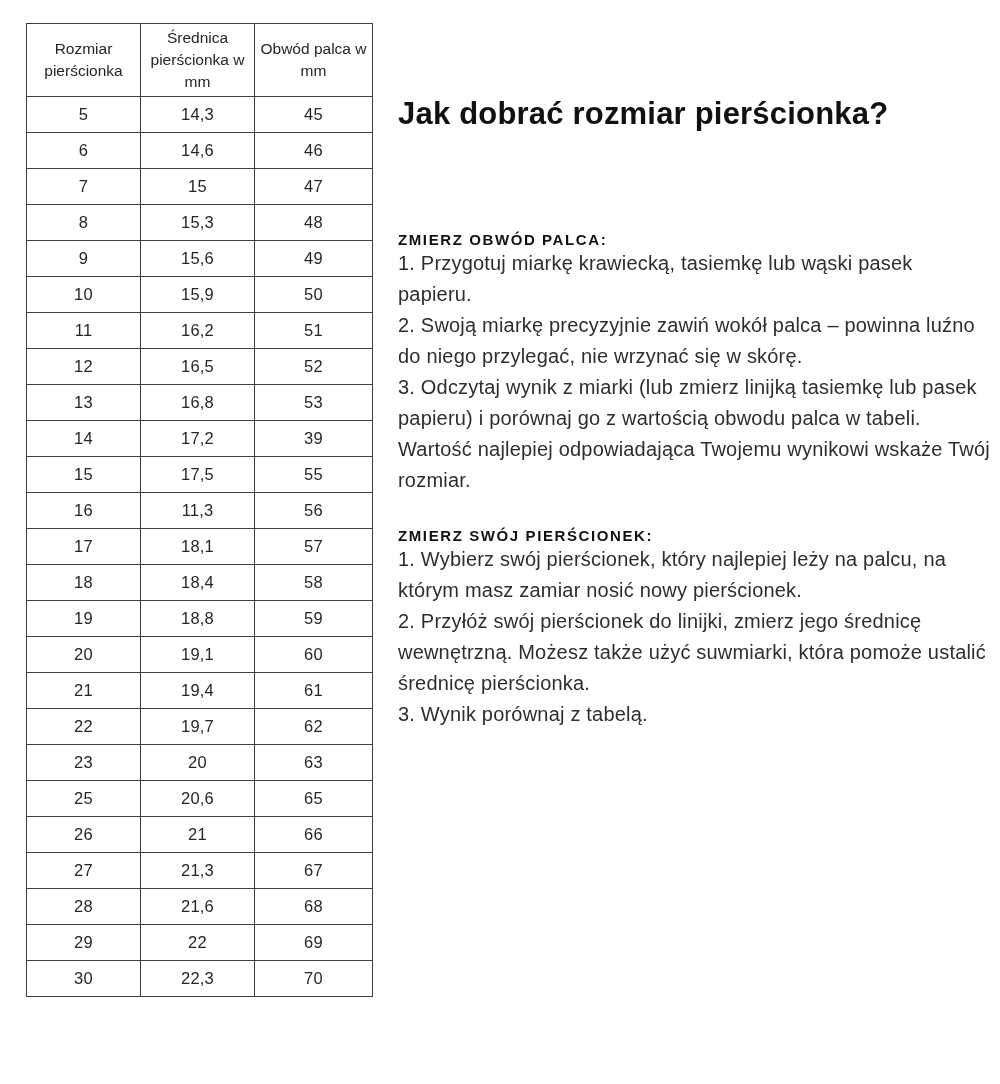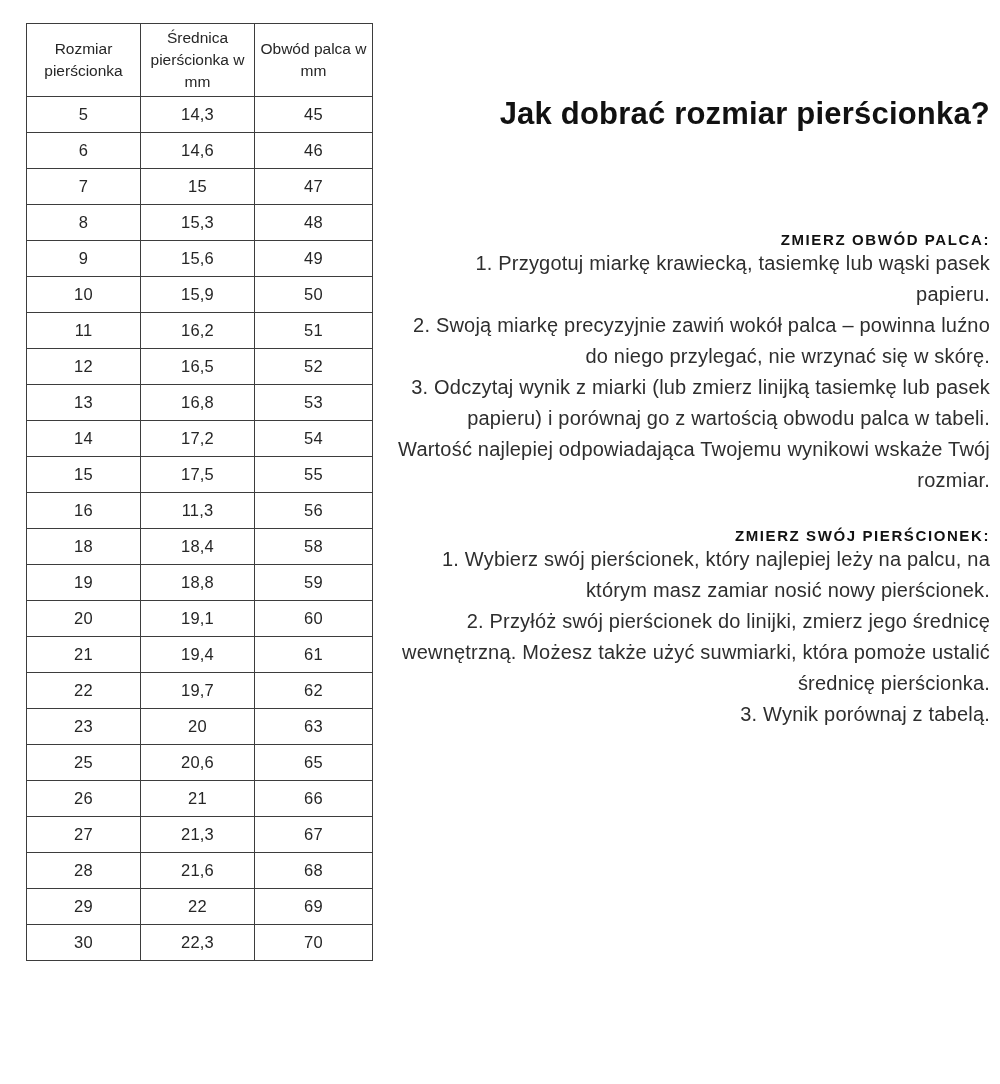--- a/index.html
+++ b/index.html
@@ -46,21 +46,21 @@
     font-size: 16.5px;
     letter-spacing: 0.2px;
   }
 
   
   .guide {
     position: absolute;
     left: 398px;
     top: 96px;
     width: 592px;
-    text-align: right;
+    text-align: left;
   }
   .guide-title {
     font-size: 31px;
     font-weight: 700;
     letter-spacing: 0.2px;
     color: #111111;
     margin: 0;
   }
   .section-heading {
     font-size: 15px;
@@ -138,31 +138,36 @@
         <td>52</td>
       </tr>
       <tr>
         <td>13</td>
         <td>16,8</td>
         <td>53</td>
       </tr>
       <tr>
         <td>14</td>
         <td>17,2</td>
-        <td>54</td>
+        <td>39</td>
       </tr>
       <tr>
         <td>15</td>
         <td>17,5</td>
         <td>55</td>
       </tr>
       <tr>
         <td>16</td>
         <td>11,3</td>
         <td>56</td>
+      </tr>
+      <tr>
+        <td>17</td>
+        <td>18,1</td>
+        <td>57</td>
       </tr>
       <tr>
         <td>18</td>
         <td>18,4</td>
         <td>58</td>
       </tr>
       <tr>
         <td>19</td>
         <td>18,8</td>
         <td>59</td>

